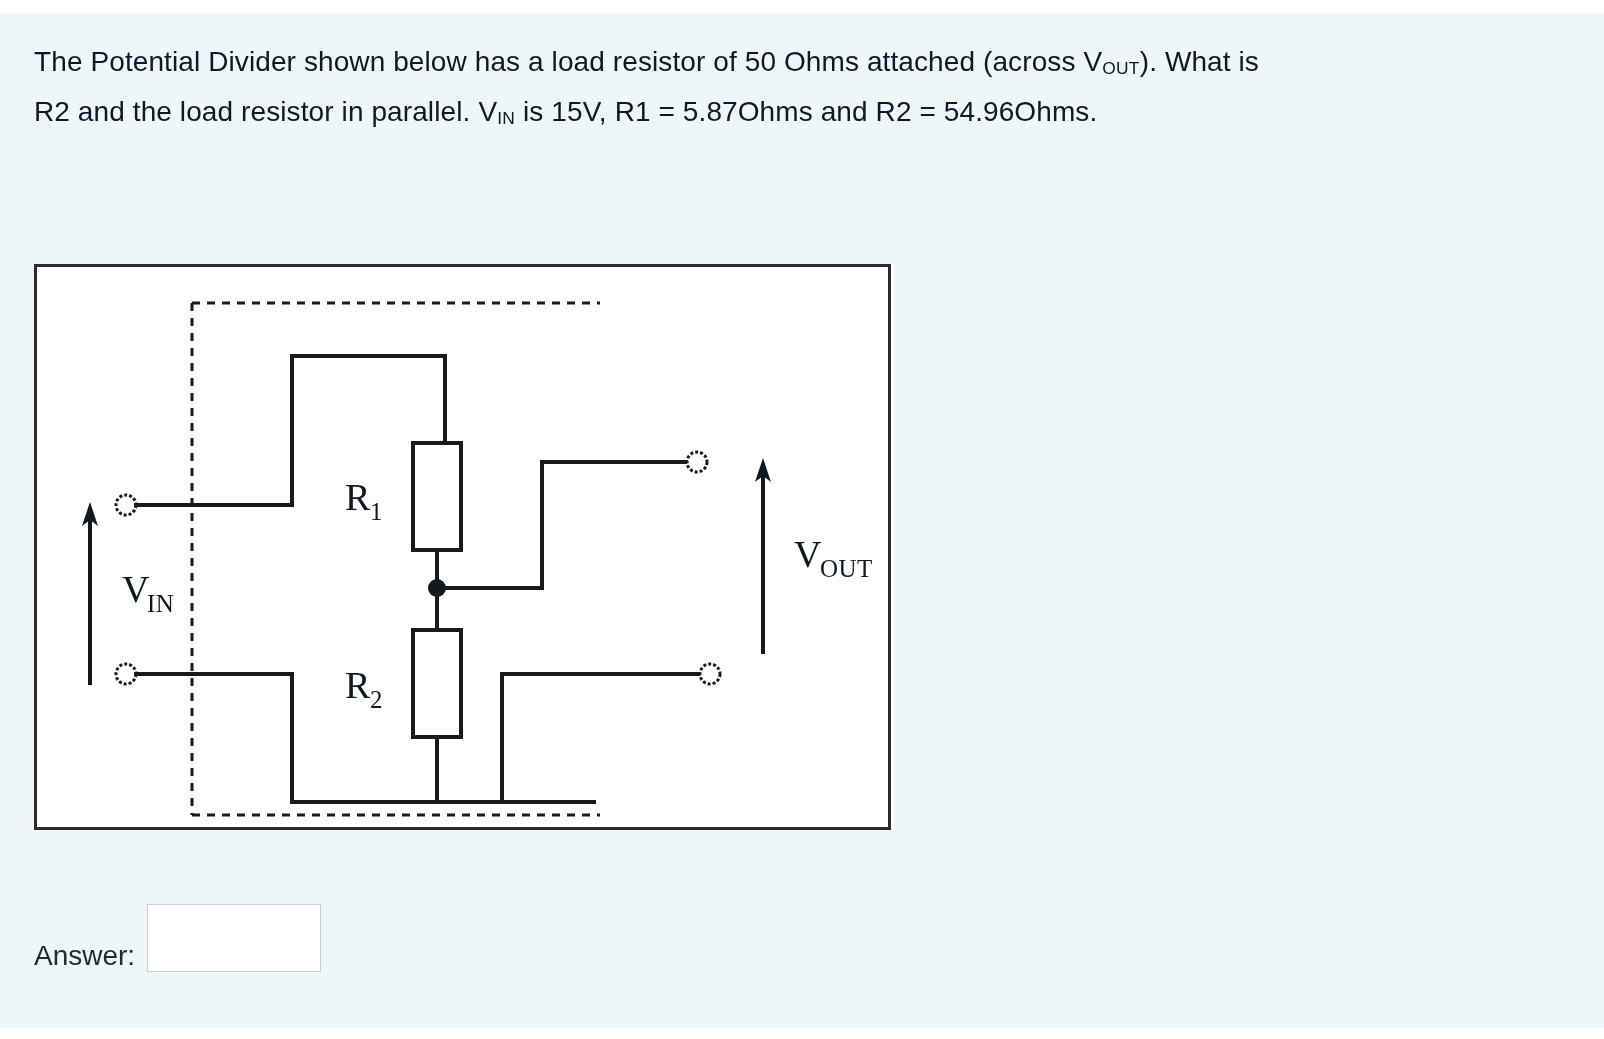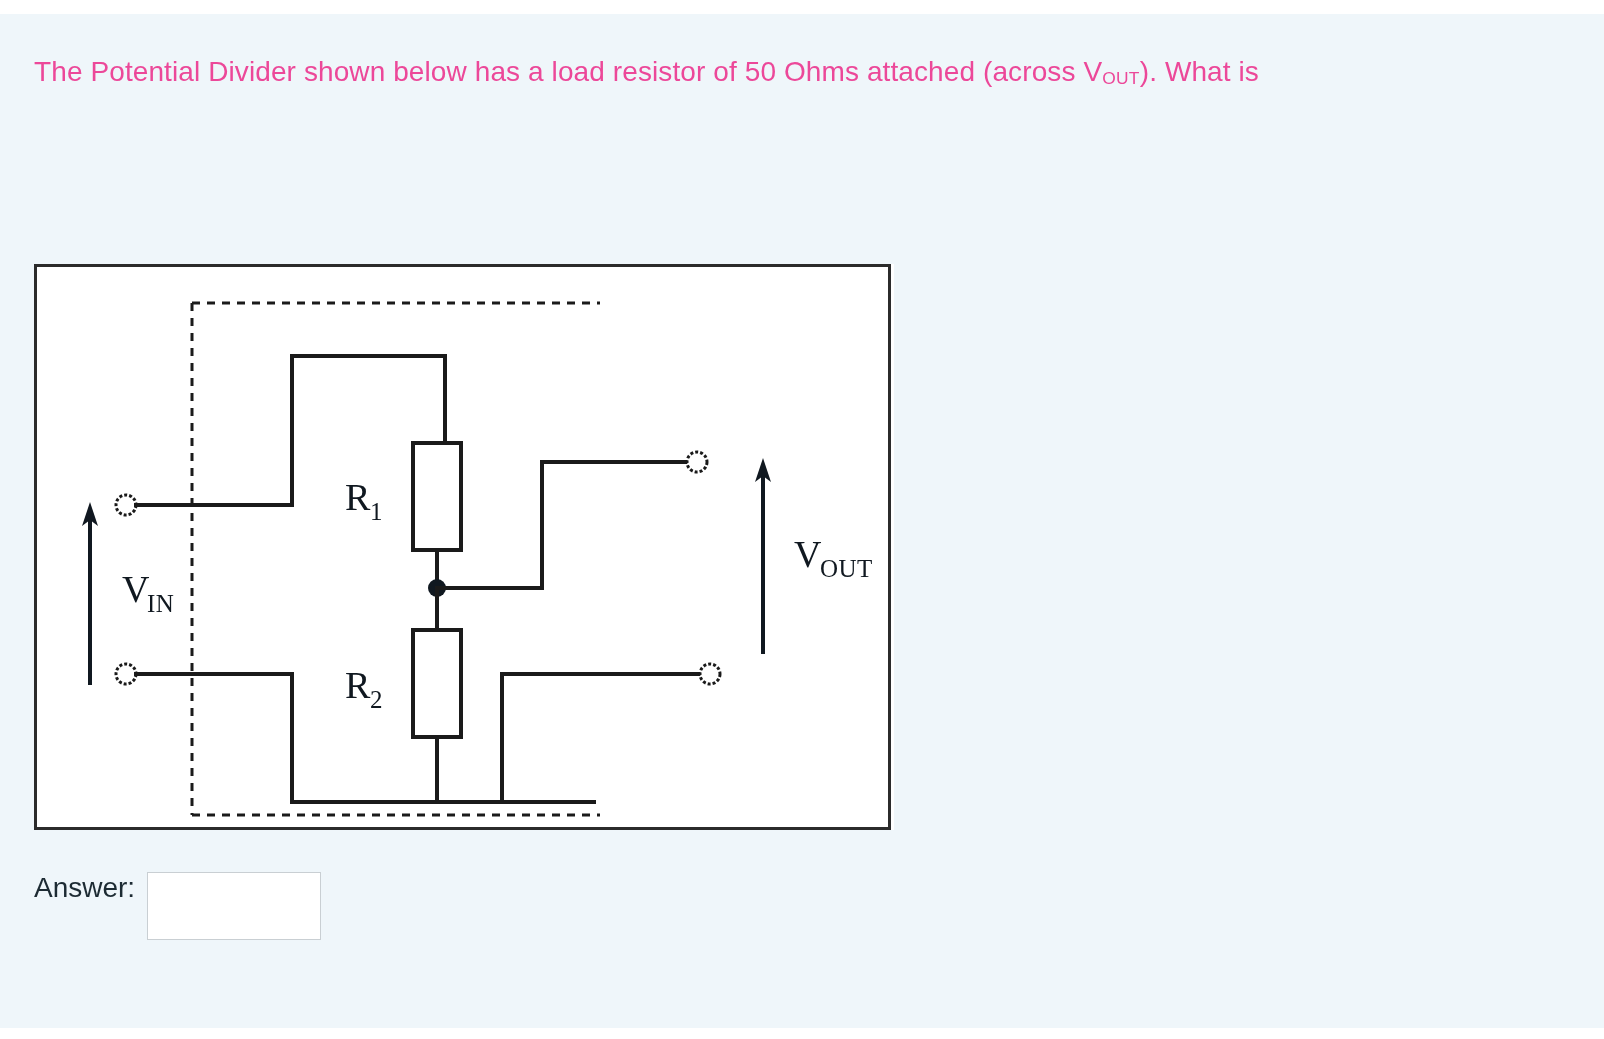--- a/index.html
+++ b/index.html
@@ -29,22 +29,22 @@
     width: 1604px;
     height: 1014px;
     background: #eff6fa;
   }
   #question-text {
     position: absolute;
     left: 34px;
     top: 40px;
     width: 1500px;
     font-size: 28px;
-    line-height: 64px;
-    color: #ec4899;
+    line-height: 44px;
+    color: #0f172a;
     letter-spacing: 0.1px;
   }
   #question-text .line { white-space: nowrap; }
   sub.sm {
     font-size: 0.62em;
     vertical-align: -0.18em;
     letter-spacing: 0.3px;
   }
   .nbsp-gap { display: inline-block; width: 8px; }
 
@@ -58,24 +58,24 @@
   }
   #diagram-svg {
     display: block;
     width: 860px;
     height: 566px;
   }
 
   #answer-row {
     position: absolute;
     left: 34px;
-    top: 872px;
+    top: 900px;
     height: 72px;
     display: flex;
-    align-items: flex-start;
+    align-items: flex-end;
   }
   #answer-label {
     font-size: 28px;
     color: #1d2b33;
     margin-right: 12px;
   }
   #answer-input {
     width: 174px;
     height: 68px;
     box-sizing: border-box;
@@ -98,20 +98,23 @@
 </head>
 <body>
 
 <div id="page">
 
   <div id="tint"></div>
 
   <div id="question-text">
     <div class="line">
       <span>The Potential Divider shown below has a load resistor of 50 Ohms attached (across V</span><sub class="sm">OUT</sub><span>). What is</span>
+    </div>
+    <div class="line">
+      <span>R2 and the load resistor in parallel.</span><span class="nbsp-gap"></span><span>V</span><sub class="sm">IN</sub><span> is 15V, R1 = 5.87Ohms and R2 = 54.96Ohms.</span>
     </div>
   </div>
 
   <div id="diagram-wrap">
     <svg id="diagram-svg" viewBox="0 0 860 566" xmlns="http://www.w3.org/2000/svg">
 
       <rect x="1.5" y="1.5" width="854" height="563" fill="#ffffff" stroke="#2b2b2b" stroke-width="3"></rect>
 
       <path d="M 158 39 L 566 39" fill="none" stroke="#1a1a1a" stroke-width="3" stroke-dasharray="8 7" stroke-linecap="butt"></path>
       <path d="M 158 39 L 158 551" fill="none" stroke="#1a1a1a" stroke-width="3" stroke-dasharray="8 7" stroke-linecap="butt"></path>

